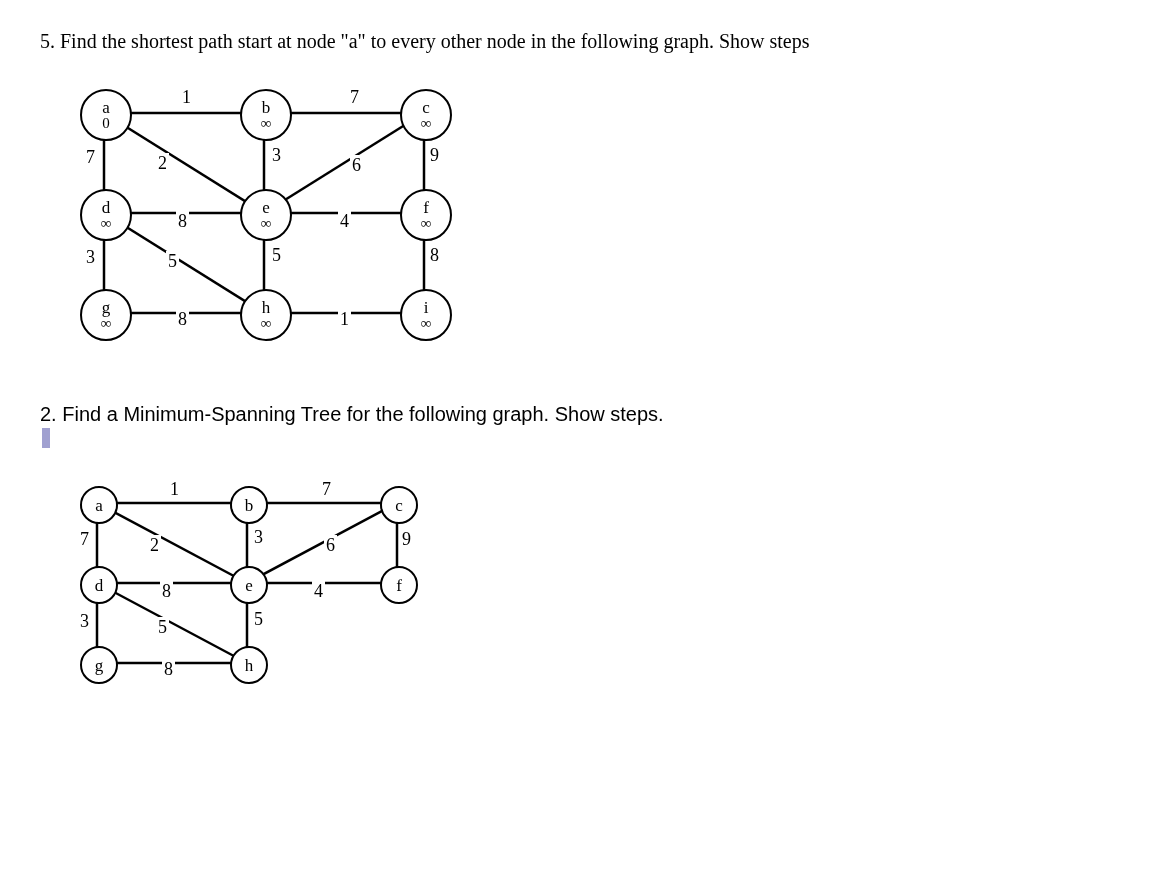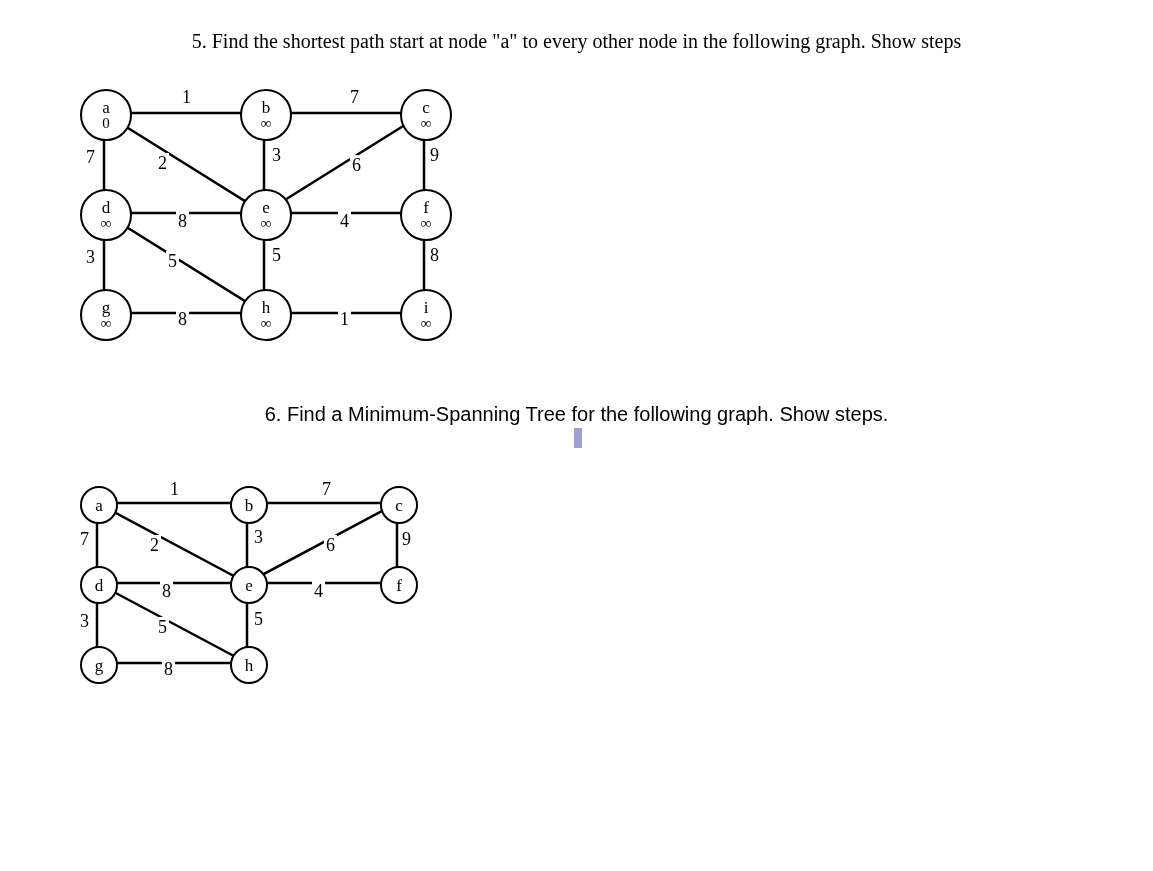--- a/index.html
+++ b/index.html
@@ -5,21 +5,20 @@
     body {
       font-family: "Times New Roman", serif;
       font-size: 20px;
       margin: 0;
       padding: 30px 40px;
       background: #fff;
       color: #000;
     }
     .question {
       margin-bottom: 30px;
-      text-align: center;
     }
     .graph-container {
       position: relative;
       margin: 20px 0 40px 20px;
     }
     .graph1 {
       width: 420px;
       height: 280px;
     }
     .graph2 {
@@ -152,21 +151,21 @@
   <span class="edge-label" style="left:278px;top:128px">4</span>
   <span class="edge-label" style="left:24px;top:164px">3</span>
   <span class="edge-label" style="left:106px;top:168px">5</span>
   <span class="edge-label" style="left:210px;top:162px">5</span>
   <span class="edge-label" style="left:368px;top:162px">8</span>
   <span class="edge-label" style="left:116px;top:226px">8</span>
   <span class="edge-label" style="left:278px;top:226px">1</span>
 </div>
 
 <div class="question">
-  <span class="q6-text">6. Find a Minimum-Spanning Tree for the following graph. Show steps.</span><br>
+  <span class="q6-text">2. Find a Minimum-Spanning Tree for the following graph. Show steps.</span><br>
   <span class="cursor"></span>
 </div>
 
 <div class="graph-container graph2">
   <svg class="edges" width="420" height="230">
     <line x1="37" y1="24" x2="187" y2="24" stroke="#000" stroke-width="2.5"></line>
     <line x1="187" y1="24" x2="337" y2="24" stroke="#000" stroke-width="2.5"></line>
     <line x1="37" y1="24" x2="37" y2="104" stroke="#000" stroke-width="2.5"></line>
     <line x1="37" y1="24" x2="187" y2="104" stroke="#000" stroke-width="2.5"></line>
     <line x1="187" y1="24" x2="187" y2="104" stroke="#000" stroke-width="2.5"></line>

